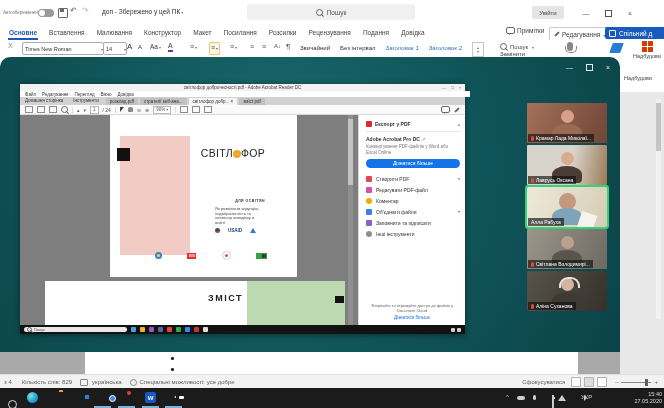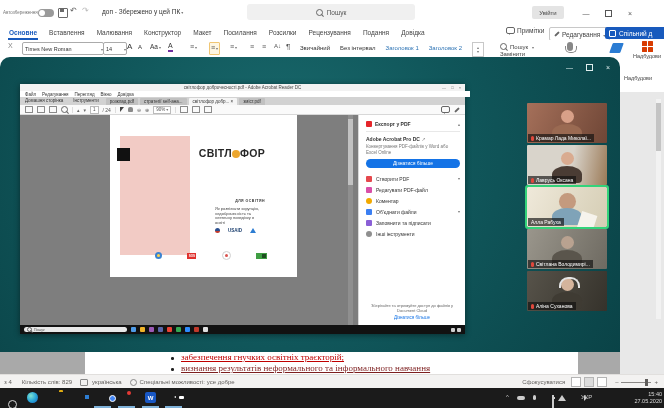--- a/index.html
+++ b/index.html
@@ -144,21 +144,21 @@
   .cursorico{width:0;height:0;border-top:5px solid #444;border-right:4px solid transparent}
   .handico{width:5px;height:5px;background:#8a8a8a;border-radius:2px 2px 1px 1px}
   .acro-body{left:0;top:31px;width:338px;height:210px;background:#7e7e7e;overflow:hidden}
   .pg1{left:90px;top:0;width:187px;height:162px;background:#fff}
   .pg2{left:25px;top:166px;width:300px;height:47px;background:#fff}
   .sb2{left:328px;top:0;width:5px;height:210px;background:#8f8f8f}
   .sb2::after{content:"";position:absolute;left:0;top:4px;width:5px;height:66px;background:#c2c2c2}
   
   .blk{left:7px;top:33px;width:13px;height:13px;background:#111}
   .pink{left:10px;top:21px;width:70px;height:119px;background:#f2cbc5}
-  .ct{right:32px;top:30px;text-align:right;font-weight:bold;font-size:10.5px;line-height:17px;letter-spacing:.3px;color:#262626;white-space:nowrap}
+  .ct{right:32px;top:30px;text-align:right;font-weight:normal;font-size:10.5px;line-height:17px;letter-spacing:.3px;color:#262626;white-space:nowrap}
   .lc{display:inline-block;width:8px;height:8px;border-radius:50%;vertical-align:-1px;box-sizing:border-box}
   .c-amber{background:#eda72f}
   .c-yellow{border:2px solid #f5c842;background:#fff}
   .c-green{border:2px solid #79b543;background:#cde8b4}
   .cov-sub{right:32px;top:84px;font-size:3.5px;font-weight:bold;letter-spacing:.5px;color:#333}
   .cov-desc{right:32px;top:92px;width:50px;font-size:4px;line-height:4.6px;color:#444;text-align:left}
   .usaid{left:105px;top:113px;gap:8px}
   .usaid-mark{width:5px;height:5px;border-radius:50%;background:linear-gradient(#2a4f8f 50%,#c0392b 50%)}
   .usaid-txt{font-size:4.5px;font-weight:bold;color:#1a3e6e}
   .partner{width:0;height:0;border-left:3px solid transparent;border-right:3px solid transparent;border-bottom:5px solid #2d7dd2}
@@ -299,23 +299,21 @@
   <div class="a wrp">
     <div class="a wrp-top">
       <span class="a wrp-label">Надбудови</span>
     </div>
     <div class="a wrp-sb"></div>
   </div>
 
   <div class="a wdoc">
     <div class="a wpage">
       <span class="a bdot" style="left:86px;top:5px"></span>
-      <span class="a bl bl1" style="left:96px;top:0">забезпечення гнучких освітніх траєкторій;</span>
       <span class="a bdot" style="left:86px;top:16px"></span>
-      <span class="a bl bl2" style="left:96px;top:11px">визнання результатів неформального та інформального навчання</span>
     </div>
   </div>
 
   <div class="a f wstatus">
     <span style="margin-left:4px">з 4</span>
     <span style="margin-left:10px">Кількість слів: 829</span>
     <span class="bookico" style="margin-left:8px"></span>
     <span style="margin-left:4px">українська</span>
     <span class="accico" style="margin-left:8px"></span>
     <span style="margin-left:3px">Спеціальні можливості: усе добре</span>
@@ -420,20 +418,25 @@
             <span class="usaid-mark"></span>
             <span class="usaid-txt">USAID</span>
             <span class="partner"></span>
           </div>
           <div class="a logos">
             <span class="lg1"></span>
             <span class="lg2">SOS</span>
             <span class="lg3"></span>
             <span class="lg4"></span>
           </div>
+        </div>
+        <div class="a pg2">
+          <span class="a greenblk"></span>
+          <span class="a zmist">ЗМІСТ</span>
+          <span class="a blk2"></span>
         </div>
         <div class="a sb2"></div>
       </div>
 
       <div class="a acro-panel">
         <div class="ap-in">
           <div class="ap-head">
             <span class="exico"></span>
             <span>Експорт у PDF</span>
             <span class="ap-arrow">▴</span>

